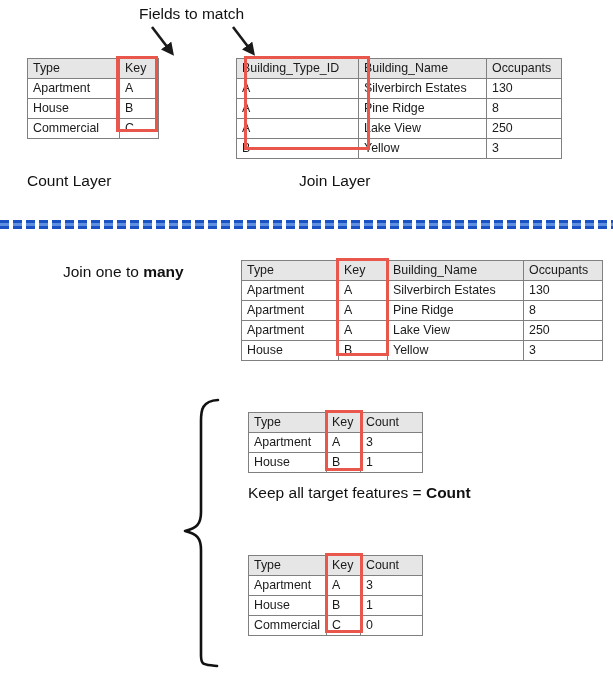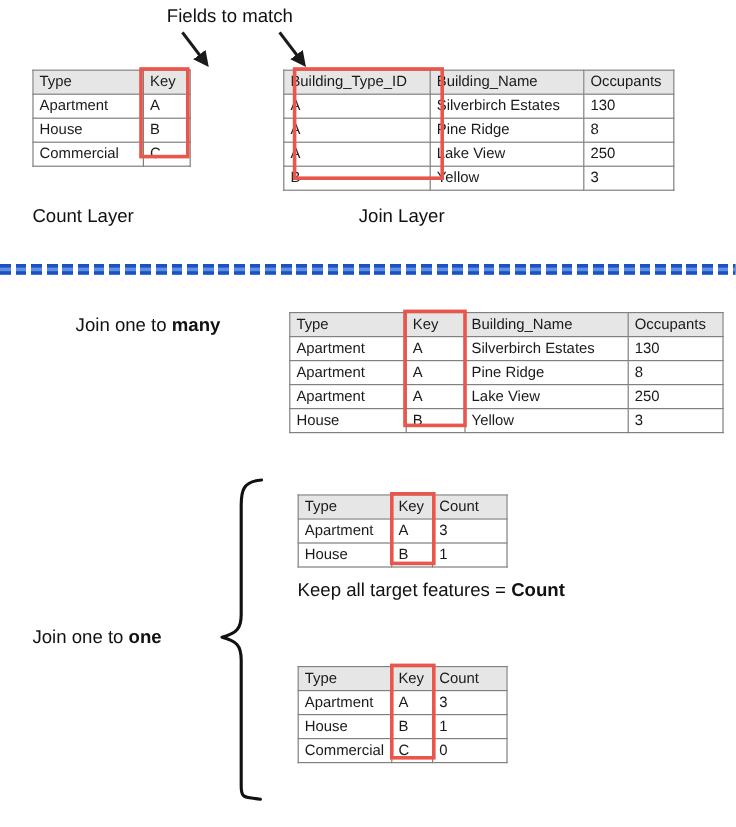--- a/index.html
+++ b/index.html
@@ -224,23 +224,20 @@
       <tr>
         <td>House</td>
         <td>B</td>
         <td>Yellow</td>
         <td>3</td>
       </tr>
     </tbody>
   </table>
   <div class="keybox" style="left:336px; top:258px; width:53px; height:98px;"></div>
 
-  <div class="txt big" style="left:27px; top:523px;">
-    <span>Join one to </span><b>one</b>
-  </div>
 
   <table class="tbl" id="tbl-false" style="left:248px; top:412px; width:174px;">
     <colgroup>
         <col style="width:78px">
         <col style="width:34px">
         <col style="width:62px">
       </colgroup>
     <thead>
       <tr>
         <th>Type</th>

